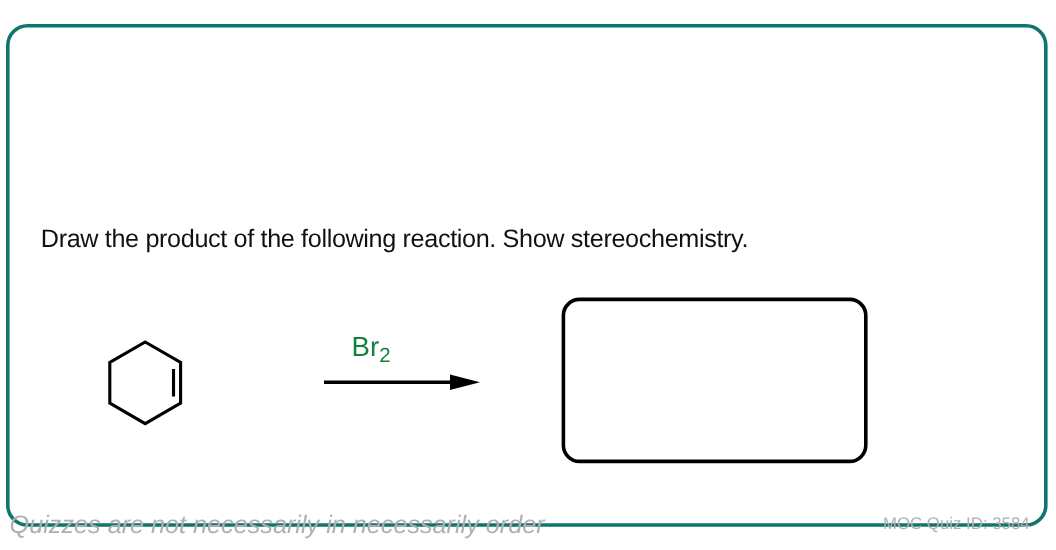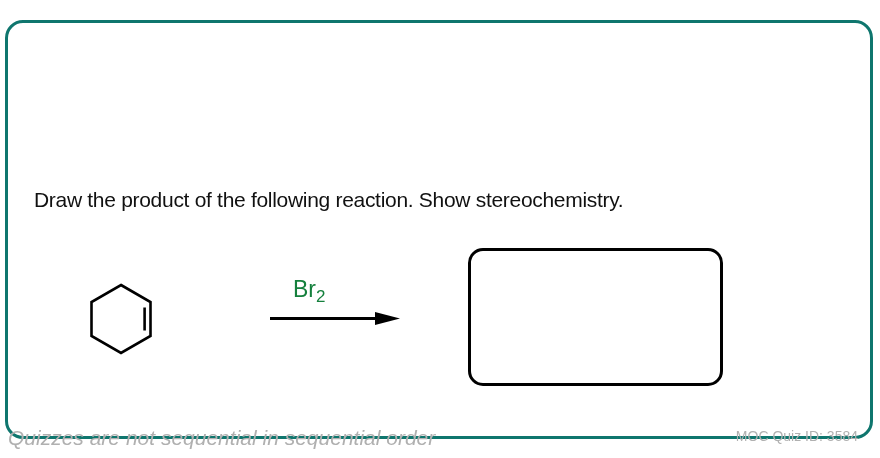--- a/index.html
+++ b/index.html
@@ -100,17 +100,17 @@
 
     <svg class="arrow-svg" width="132" height="17" viewBox="0 0 132 17">
       <line x1="1" y1="8.5" x2="110" y2="8.5" stroke="#000000" stroke-width="2.8"></line>
       <polygon points="106,2 131,8.5 106,15" fill="#000000"></polygon>
     </svg>
 
     <div class="answer-box"></div>
 
   </div>
 
-  <div class="footer-left">Quizzes are not sequential in sequential order</div>
+  <div class="footer-left">Quizzes are not necessarily in necessarily order</div>
 
   <div class="footer-right">MOC Quiz ID: 3584</div>
 
 </div>
 
 </body></html>

